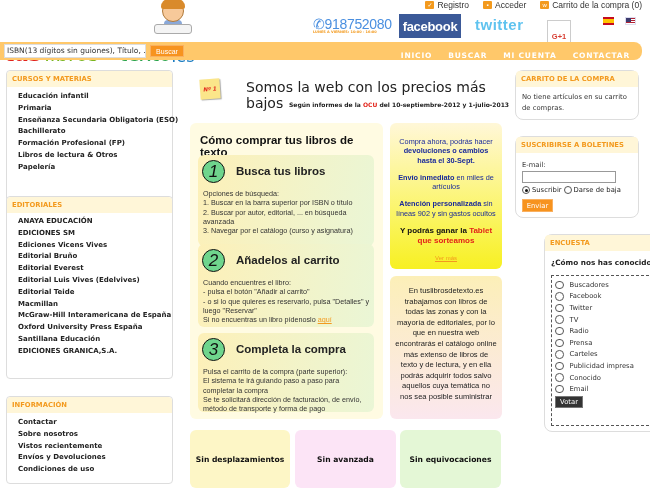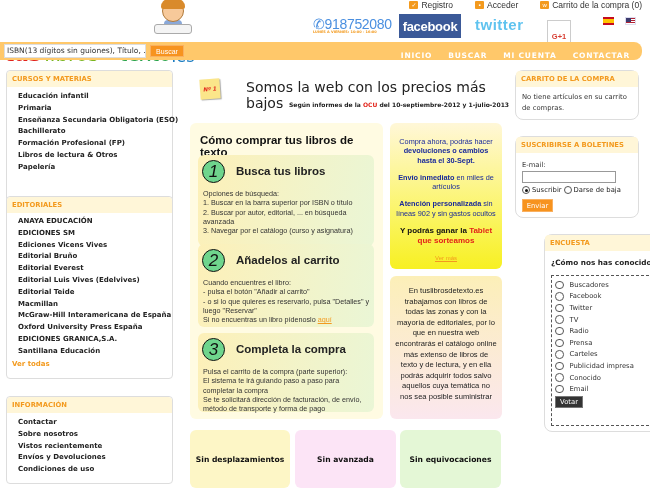--- a/index.html
+++ b/index.html
@@ -12,21 +12,21 @@
   .logo .w2 { font-size: 20px; color: #7ab51d; margin-left: 4px; margin-top: 38px; }
   .logo .w3 { font-size: 12px; color: #e2231a; margin-left: 3px; margin-bottom: 3px; }
   .logo .w4 { font-size: 20px; color: #2aa34a; margin-left: 3px; }
   .logo .w5 { font-size: 16px; color: #1b7cc1; }
   .mascot { position: absolute; left: 150px; top: 0; width: 42px; height: 36px; }
   .mascot .head { position: absolute; left: 10px; top: 0; width: 22px; height: 22px; border-radius: 50%; background: #f7c99a; border: 1px solid #b07a3a; }
   .mascot .hair { position: absolute; left: 9px; top: -1px; width: 24px; height: 10px; border-radius: 12px 12px 4px 4px; background: #d98a2b; }
   .mascot .book { position: absolute; left: 2px; top: 24px; width: 38px; height: 10px; background: #f4f4f4; border: 1px solid #aaa; border-radius: 3px; }
   .mascot .shirt { position: absolute; left: 12px; top: 20px; width: 18px; height: 8px; background: #8aa8d8; border-radius: 4px; }
 
-  .topbar { position: absolute; right: 8px; top: 0; display: flex; gap: 22px; align-items: center; font-family: "Liberation Sans", sans-serif; font-size: 8.5px; color: #333; }
+  .topbar { position: absolute; right: 8px; top: 0; display: flex; gap: 14px; align-items: center; font-family: "Liberation Sans", sans-serif; font-size: 8.5px; color: #333; }
   .topbar .tb { display: flex; align-items: center; gap: 3px; }
   .tb-ico { width: 9px; height: 8px; background: #f39a1e; border-radius: 1px; display: inline-block; color: #fff; font-size: 6px; line-height: 8px; text-align: center; }
 
   .phone { position: absolute; left: 313px; top: 16px; }
   .phone .num { font-family: "Liberation Sans", sans-serif; font-size: 14px; color: #4a8fe0; letter-spacing: -0.3px; }
   .phone .hours { font-size: 3.5px; color: #f39a1e; font-weight: bold; margin-top: -2px; }
   .fb-btn { position: absolute; left: 399px; top: 14px; width: 62px; height: 24px; background: #3b5998; color: #fff; font-family: "Liberation Sans", sans-serif; font-weight: bold; font-size: 13px; display: flex; align-items: center; justify-content: center; letter-spacing: -0.3px; }
   .tw-btn { position: absolute; left: 475px; top: 16px; color: #5fc3ef; font-family: "Liberation Sans", sans-serif; font-weight: bold; font-size: 15px; letter-spacing: 0.5px; }
   .gplus-btn { position: absolute; left: 547px; top: 20px; width: 24px; height: 32px; background: #fff; border: 1px solid #ccc; color: #d73d32; font-family: "Liberation Sans", sans-serif; font-weight: bold; font-size: 7.5px; display: flex; align-items: center; justify-content: center; }
   .flag { position: absolute; top: 17px; width: 11px; height: 8px; }
@@ -169,24 +169,23 @@
       <li>ANAYA EDUCACIÓN</li>
       <li>EDICIONES SM</li>
       <li>Ediciones Vicens Vives</li>
       <li>Editorial Bruño</li>
       <li>Editorial Everest</li>
       <li>Editorial Luis Vives (Edelvives)</li>
       <li>Editorial Teide</li>
       <li>Macmillan</li>
       <li>McGraw-Hill Interamericana de España</li>
       <li>Oxford University Press España</li>
+      <li>Santillana Educación</li>
       <li>EDICIONES GRANICA,S.A.</li>
-      <li>Santillana Educación</li>
     </ul>
-    <div class="more">Ver todas</div>
   </div>
 
   <div class="box" style="left:6px; top:396px; width:167px; height:88px;">
     <div class="bh">INFORMACIÓN</div>
     <ul>
       <li>Contactar</li>
       <li>Sobre nosotros</li>
       <li>Vistos recientemente</li>
       <li>Envíos y Devoluciones</li>
       <li>Condiciones de uso</li>

